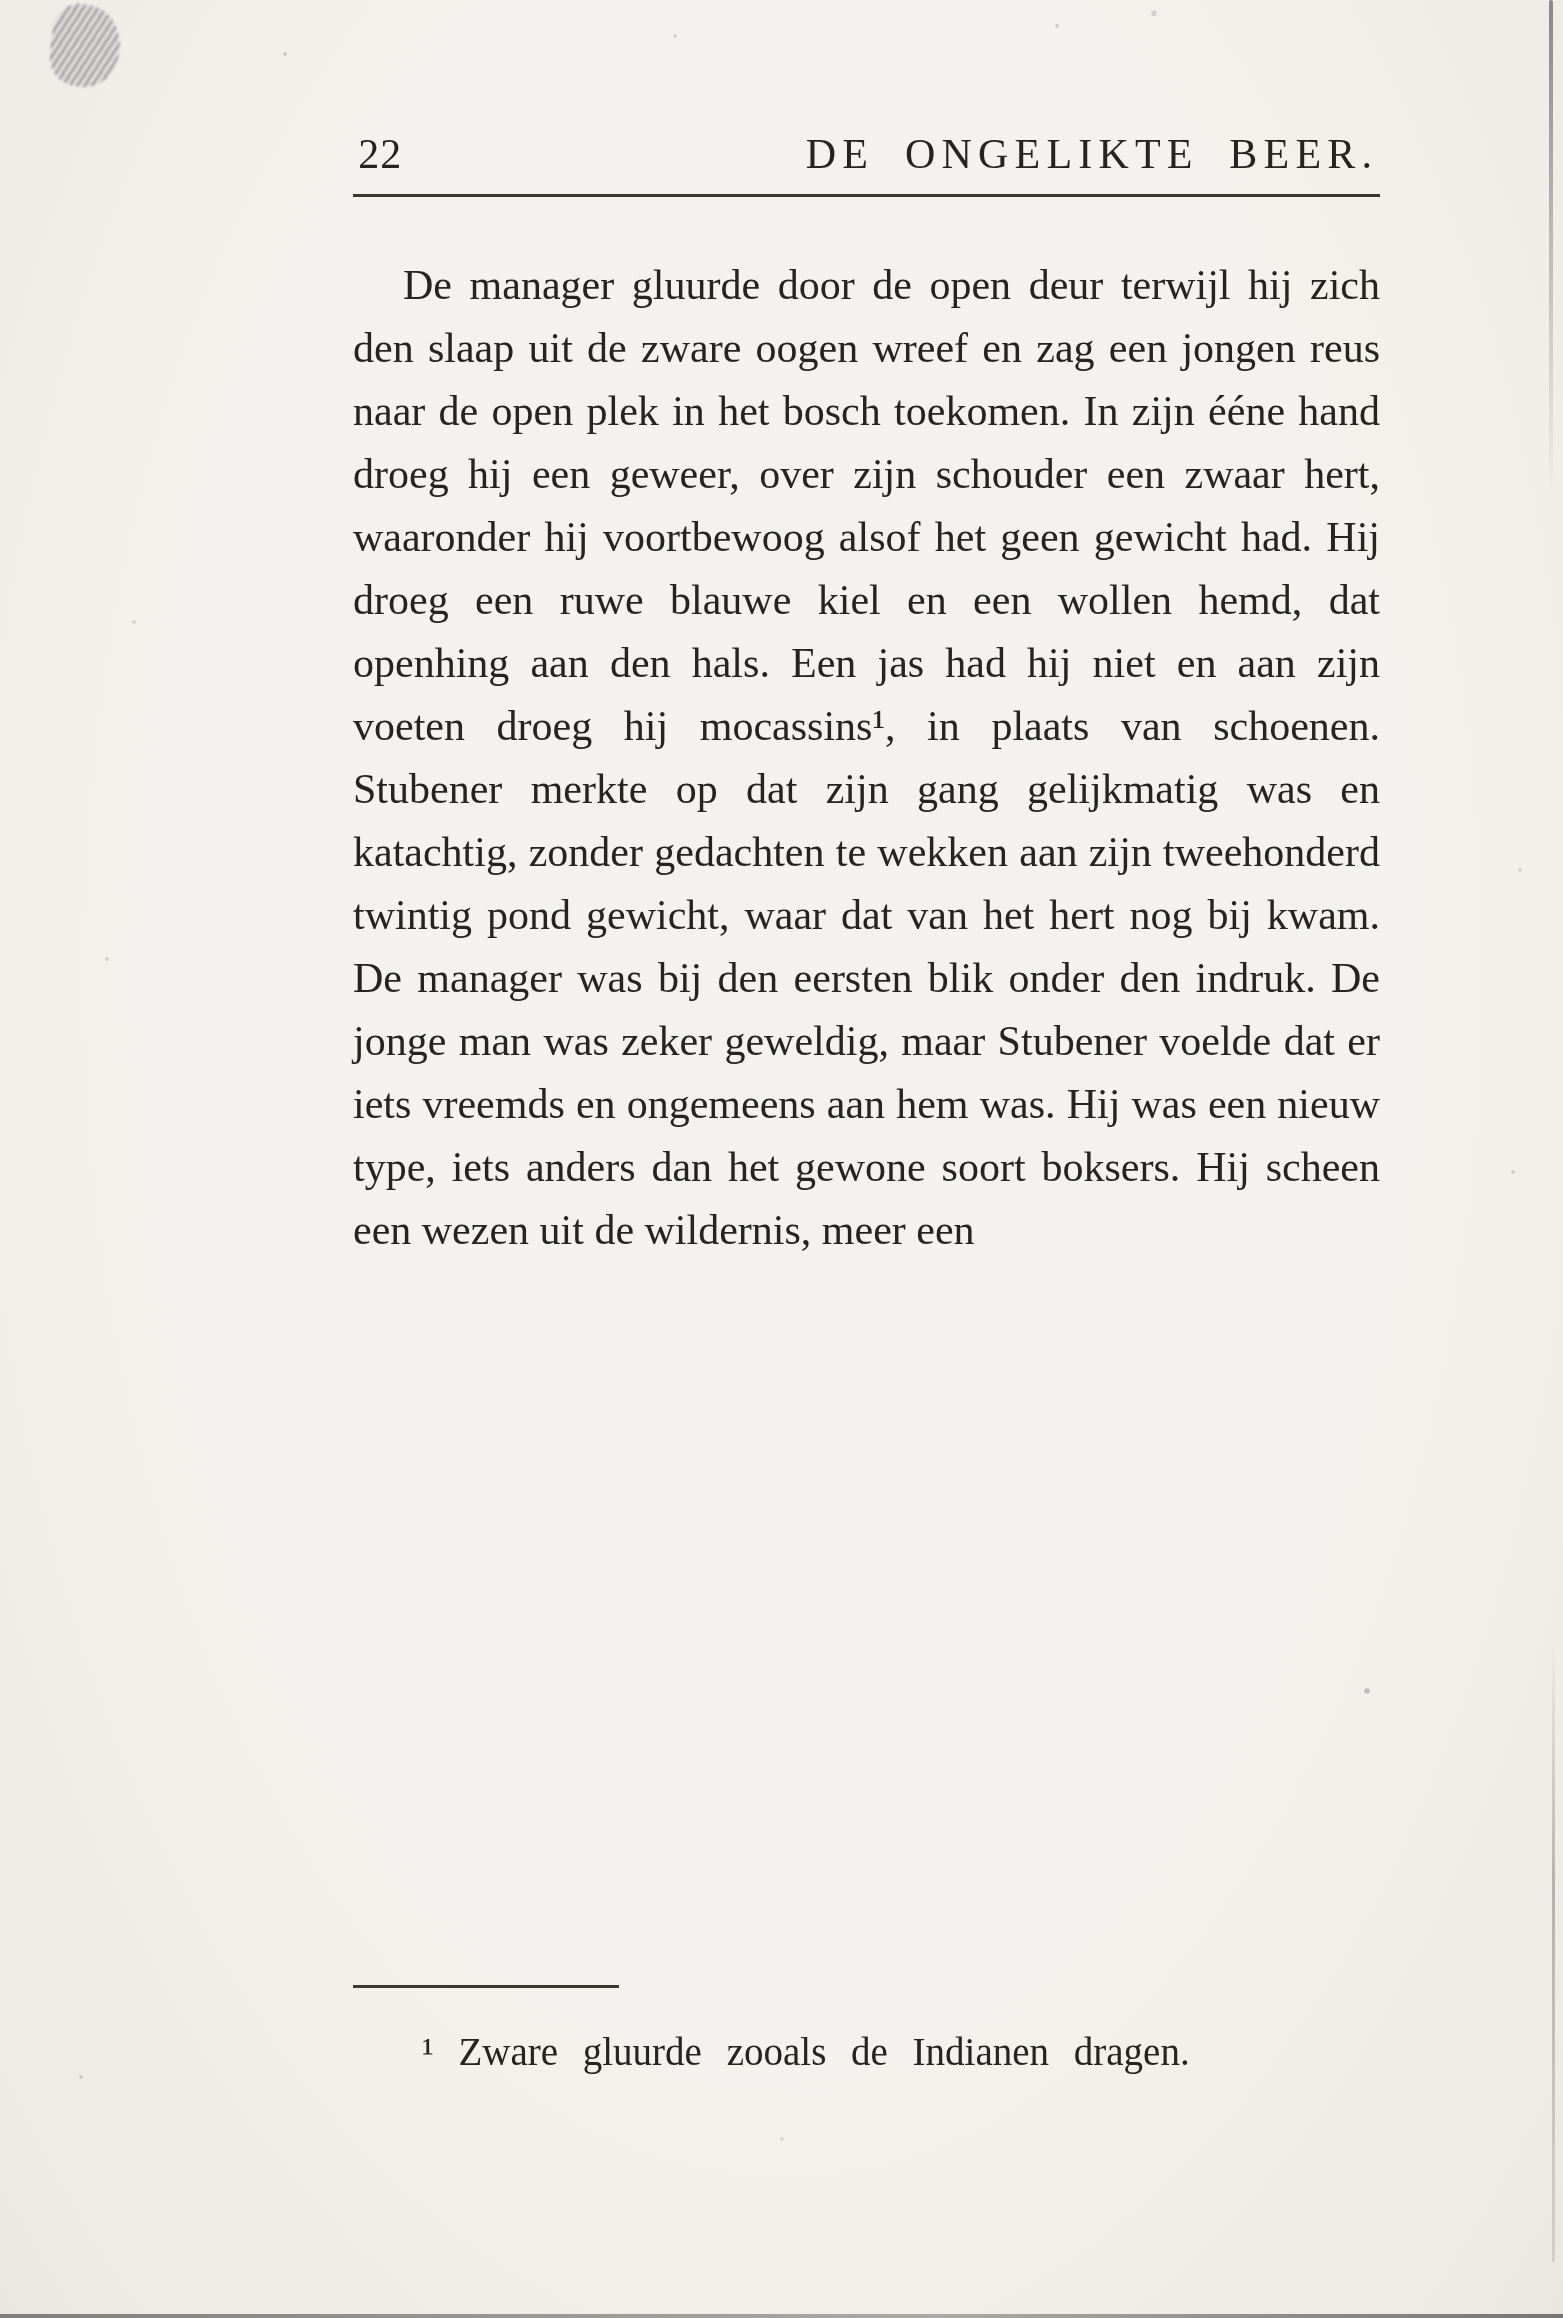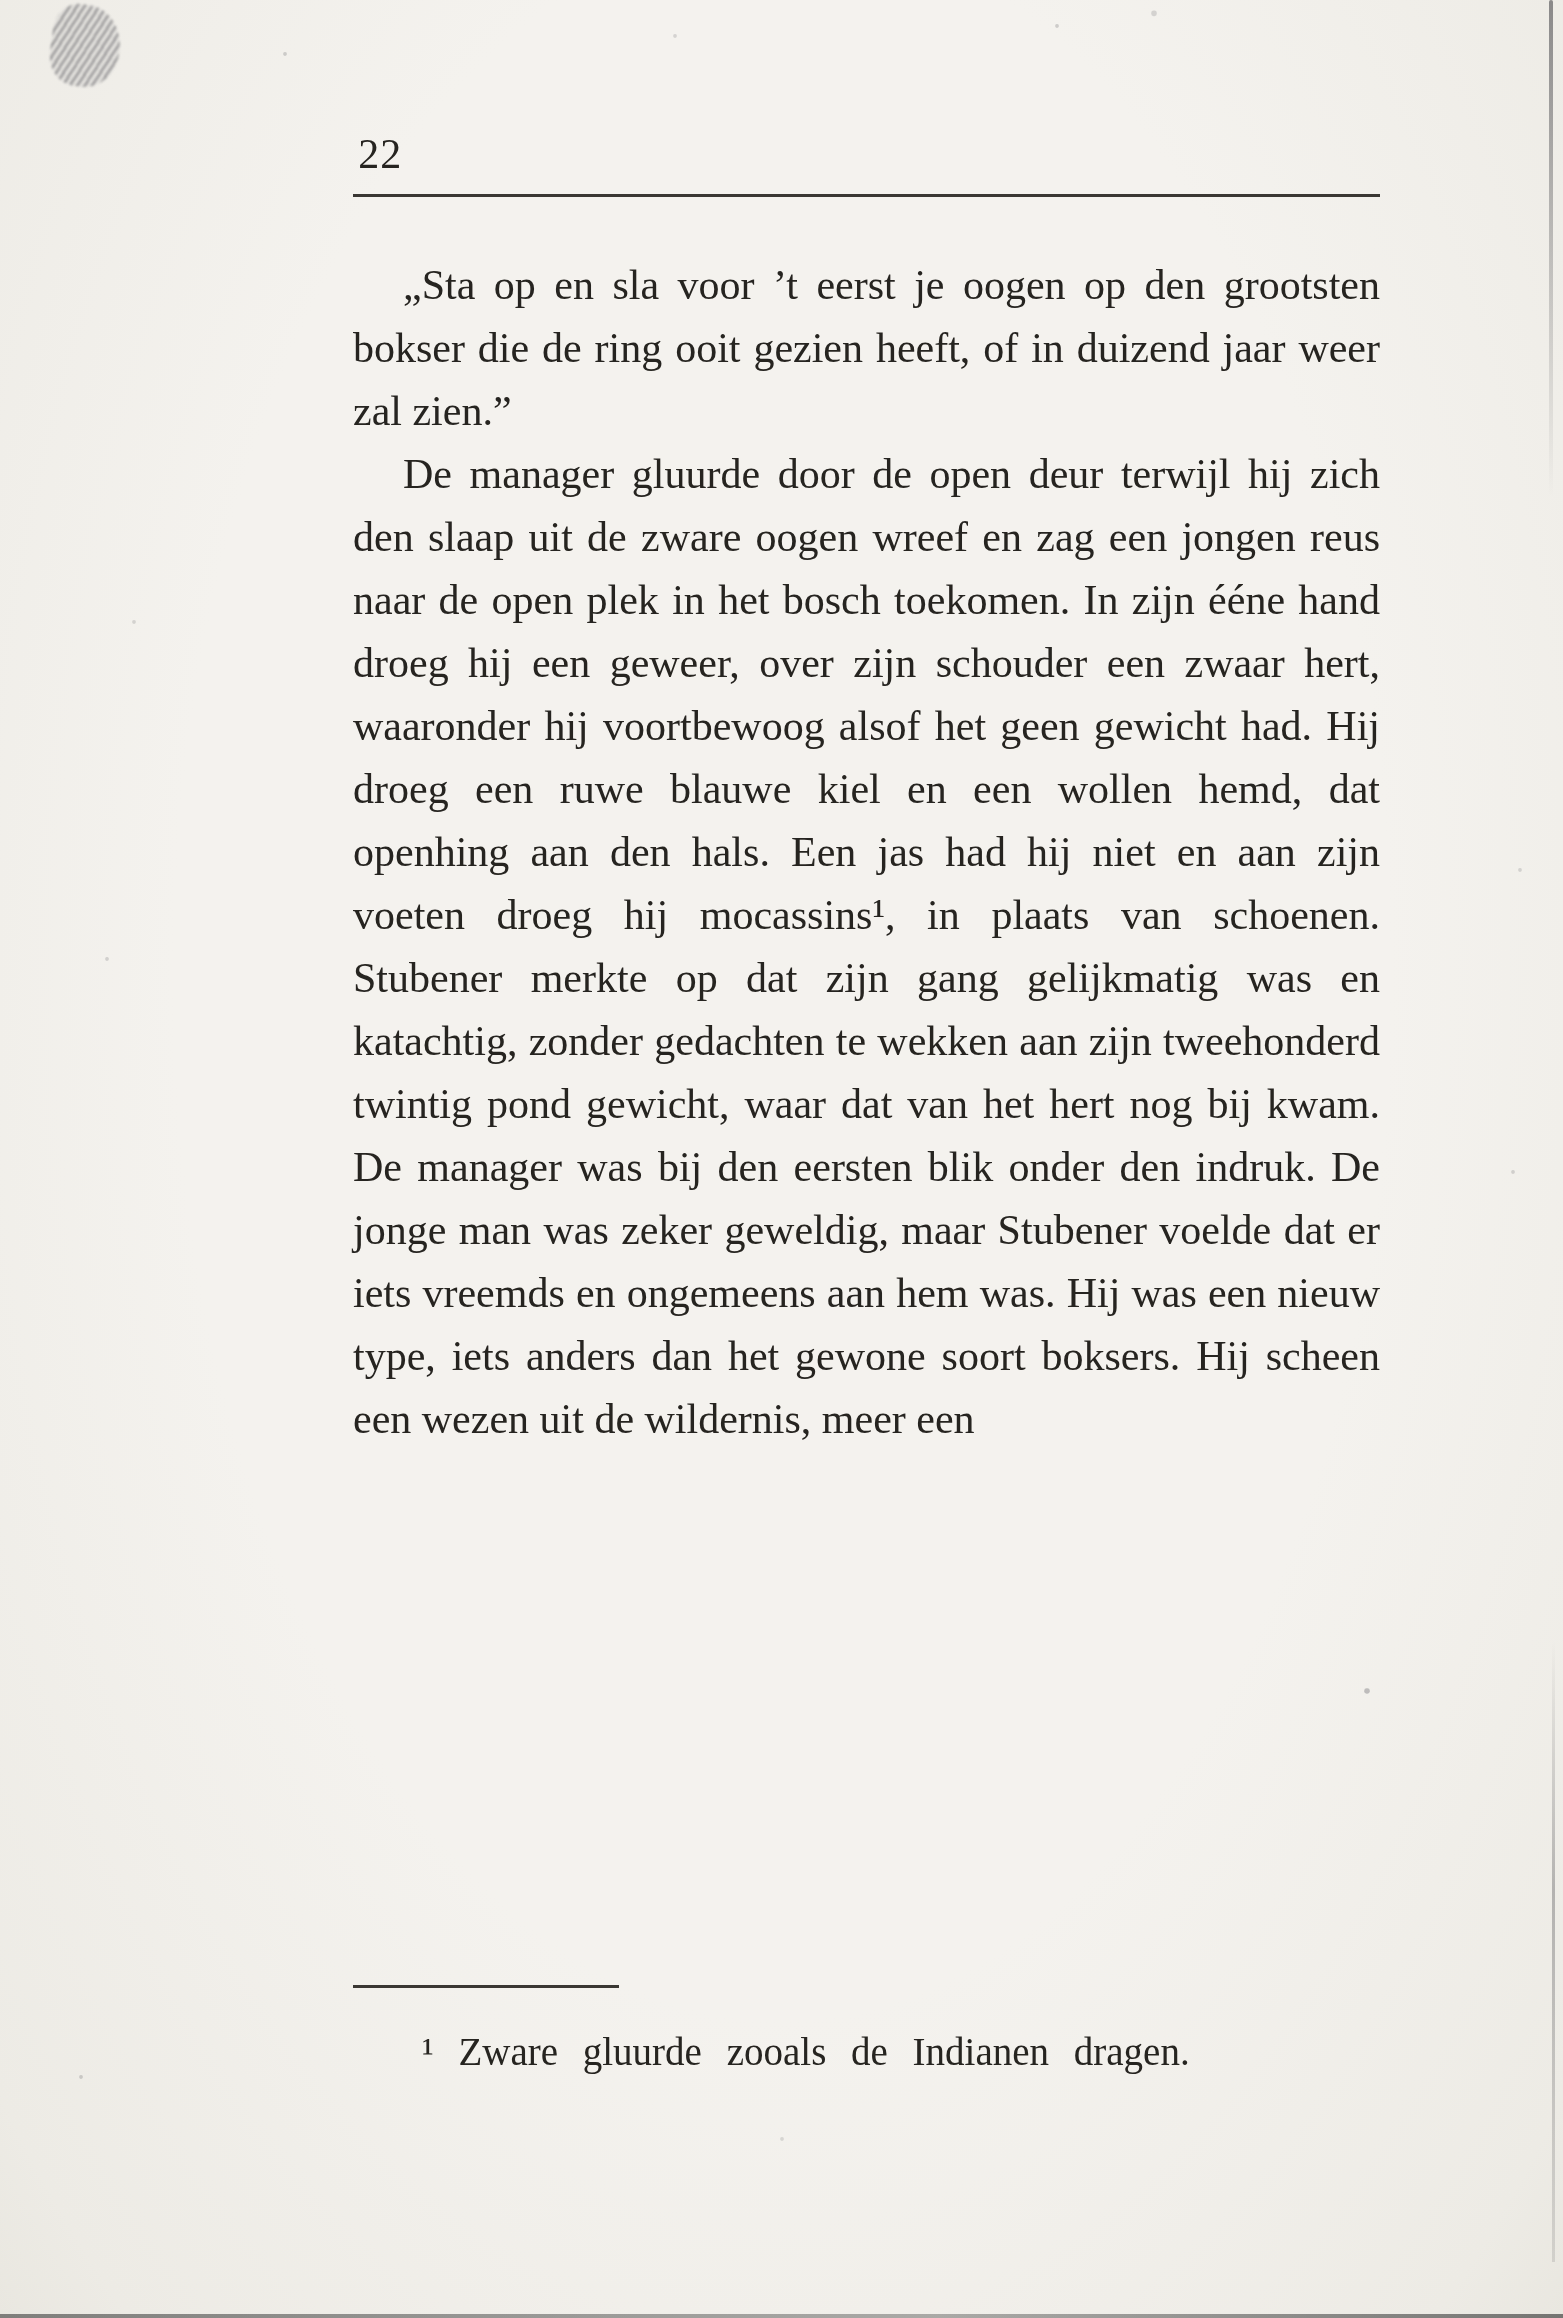--- a/index.html
+++ b/index.html
@@ -141,24 +141,24 @@
   <div class="smudge-top-left"></div>
   <div class="edge-right"></div>
   <div class="edge-right-low"></div>
   <div class="edge-bottom"></div>
   <div class="speckles"></div>
 
   <div class="text-column">
 
     <div class="page-header">
       <span class="page-number">22</span>
+      <span class="running-title">DE ONGELIKTE BEER.</span>
     </div>
 
     <div class="body-text">
-      <p>„Sta op en sla voor ’t eerst je oogen op den grootsten bokser die de ring ooit gezien heeft, of in duizend jaar weer zal zien.”</p>
       <p>De manager gluurde door de open deur terwijl hij zich den slaap uit de zware oogen wreef en zag een jongen reus naar de open plek in het bosch toekomen. In zijn ééne hand droeg hij een geweer, over zijn schouder een zwaar hert, waaronder hij voortbewoog alsof het geen gewicht had. Hij droeg een ruwe blauwe kiel en een wollen hemd, dat openhing aan den hals. Een jas had hij niet en aan zijn voeten droeg hij mocassins¹, in plaats van schoenen. Stubener merkte op dat zijn gang gelijkmatig was en katachtig, zonder gedachten te wekken aan zijn tweehonderd twintig pond gewicht, waar dat van het hert nog bij kwam. De manager was bij den eersten blik onder den indruk. De jonge man was zeker geweldig, maar Stubener voelde dat er iets vreemds en ongemeens aan hem was. Hij was een nieuw type, iets anders dan het gewone soort boksers. Hij scheen een wezen uit de wildernis, meer een</p>
     </div>
 
   </div>
 
   <div class="footnote">
     <div class="footnote-rule"></div>
     <p class="footnote-text">¹ Zware gluurde zooals de Indianen dragen.</p>
   </div>
 

